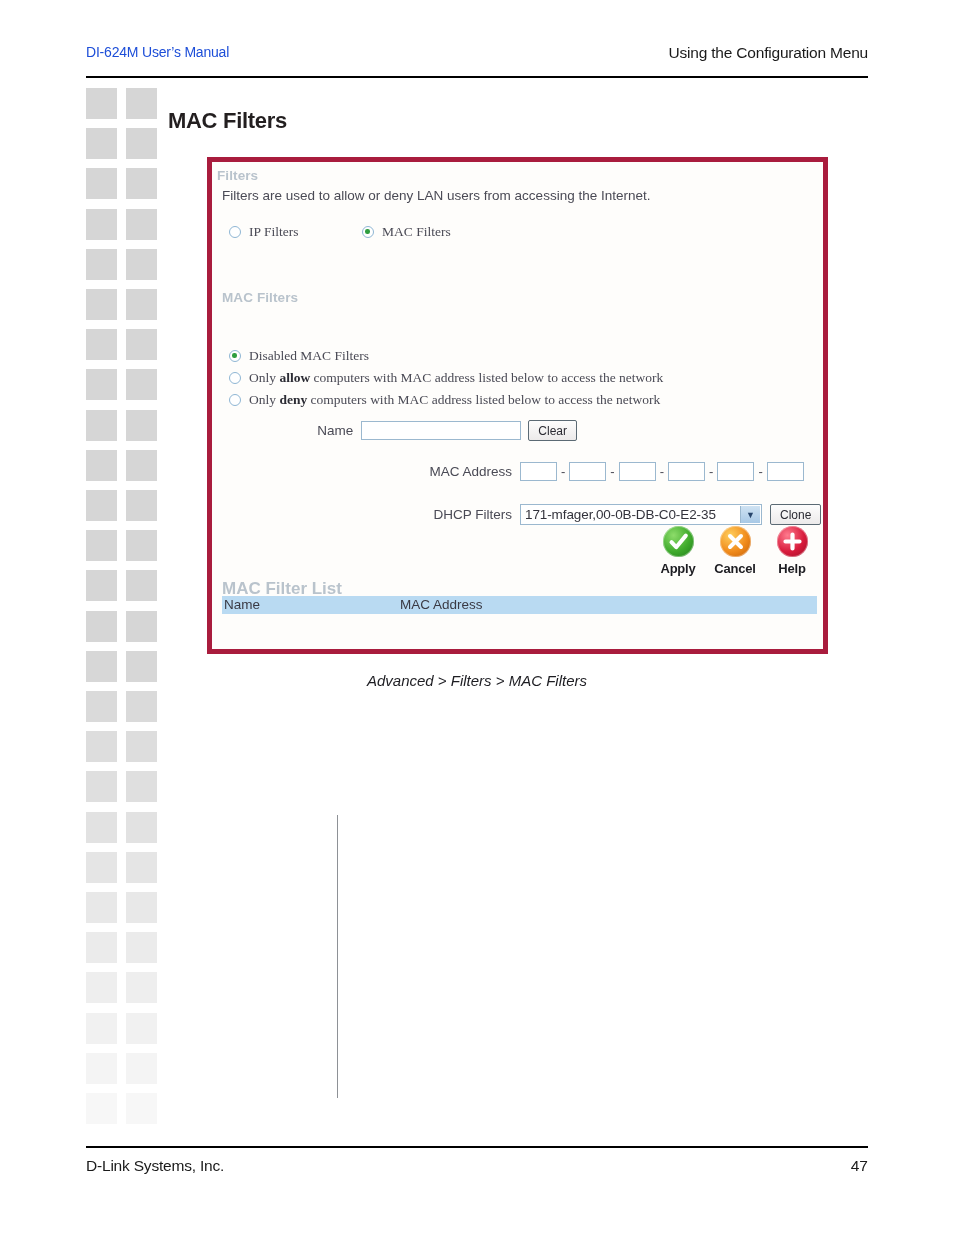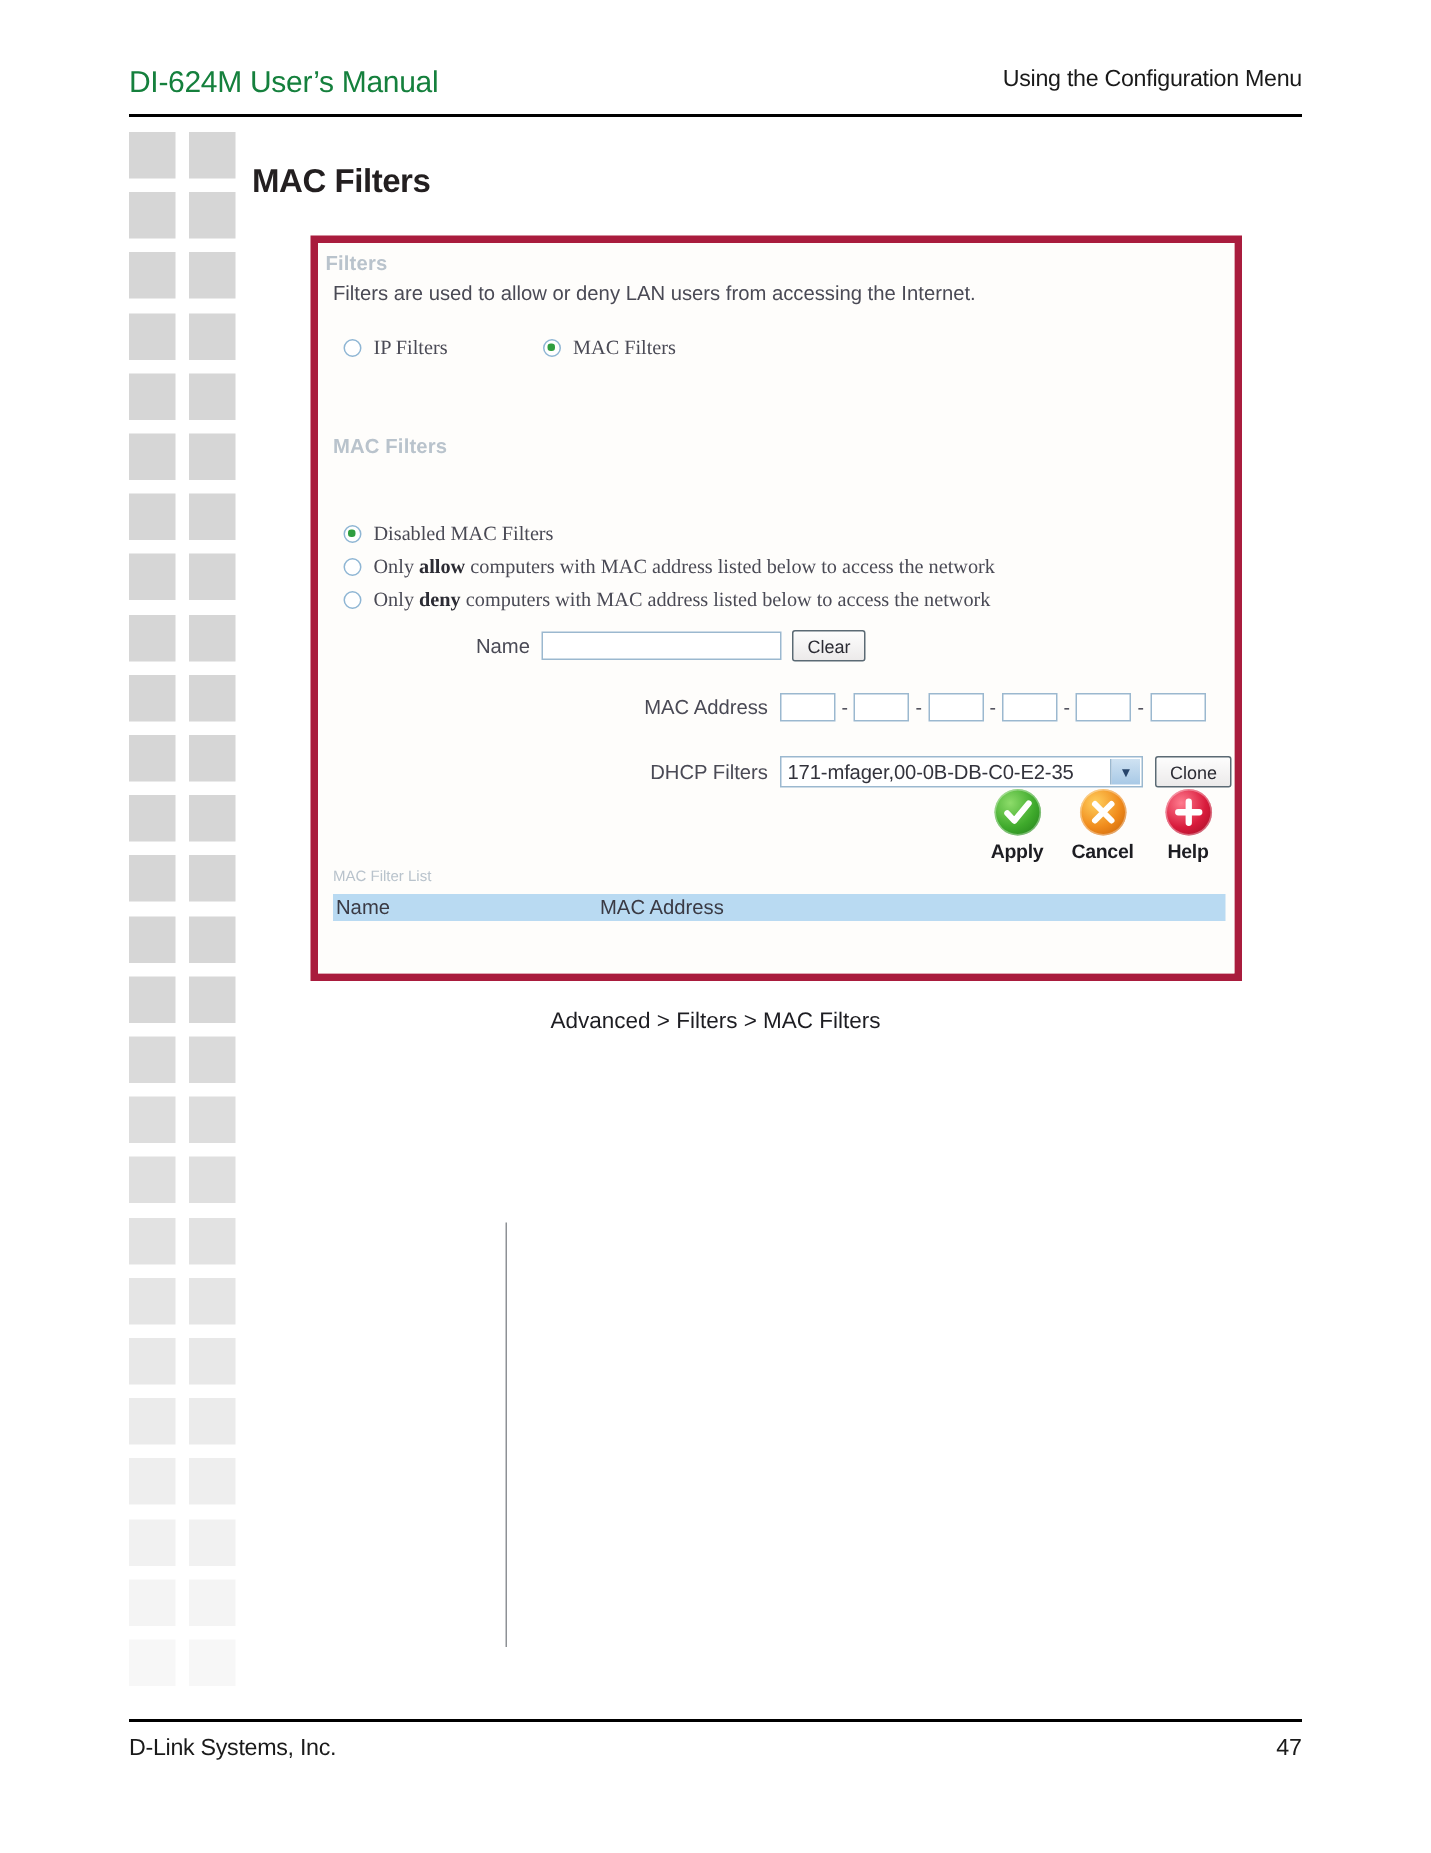--- a/index.html
+++ b/index.html
@@ -20,22 +20,22 @@
     position: absolute;
     left: 86px;
     top: 44px;
     width: 782px;
     height: 34px;
   }
   .page-header .hdr-left {
     position: absolute;
     left: 0;
     top: 0;
-    font-size: 20px;
-    color: #15803d;
+    font-size: 14px;
+    color: #1d4ed8;
     letter-spacing: -0.2px;
   }
   .page-header .hdr-right {
     position: absolute;
     right: 0;
     top: 0;
     font-size: 15.5px;
     color: #1a1a1a;
     letter-spacing: -0.2px;
   }
@@ -258,22 +258,22 @@
     font-weight: bold;
     color: #1d1d22;
     letter-spacing: -0.2px;
   }
 
   
   .list-title {
     position: absolute;
     left: 10px;
     top: 417px;
-    font-size: 10px;
-    font-weight: normal;
+    font-size: 17px;
+    font-weight: bold;
     color: #b9c3cc;
   }
   .list-header {
     position: absolute;
     left: 10px;
     top: 434px;
     right: 6px;
     height: 18px;
     background: #b9daf2;
   }
@@ -287,20 +287,21 @@
   .list-header .c2 { left: 178px; }
 
   
   .caption {
     position: absolute;
     left: 0;
     top: 672px;
     width: 954px;
     text-align: center;
     font-size: 15px;
+    font-style: italic;
     color: #1d1d22;
   }
 
   
   .vrule {
     position: absolute;
     left: 337px;
     top: 815px;
     width: 1px;
     height: 283px;

